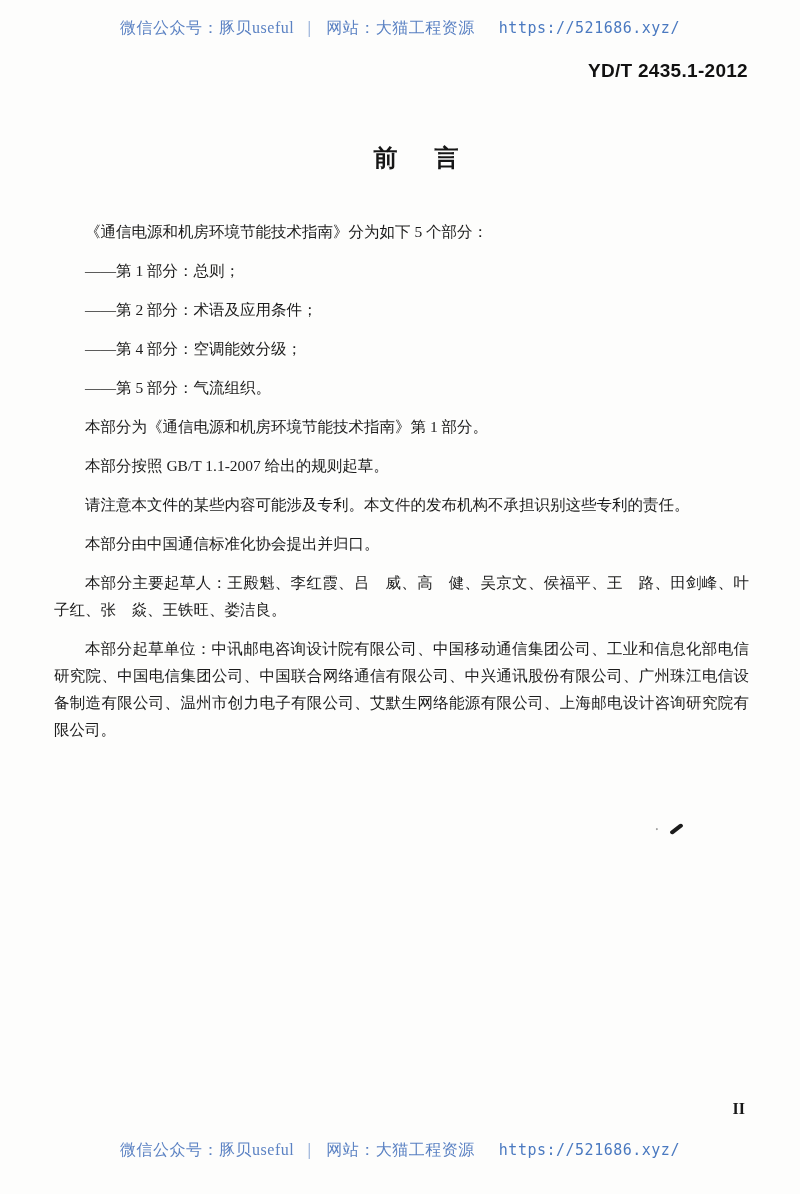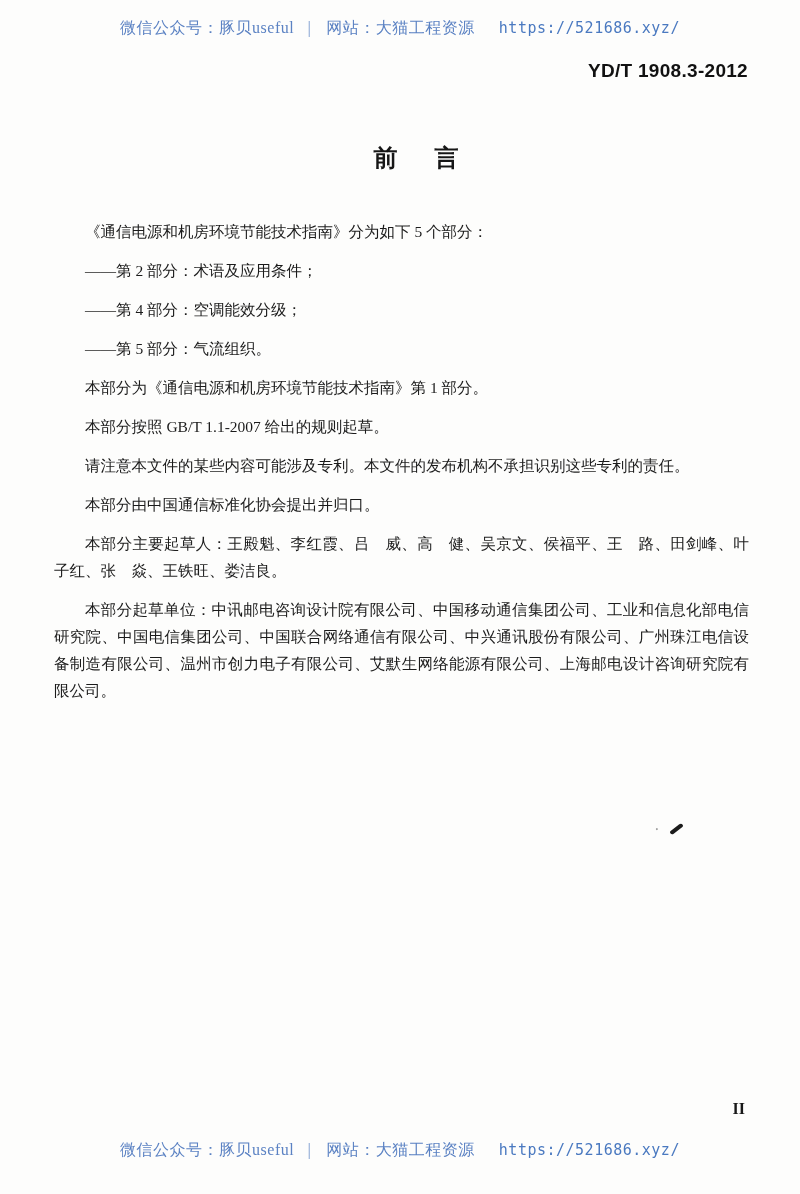--- a/index.html
+++ b/index.html
@@ -115,26 +115,27 @@
 </style>
 </head>
 <body>
 
 <div class="page">
 
   <div class="watermark wm-top">
     <span>微信公众号：豚贝useful</span><span class="sep">｜</span><span class="wm-site">网站：大猫工程资源</span><span class="wm-url">https://521686.xyz/</span>
   </div>
 
-  <div class="std-code">YD/T 1908.3-2012</div>
+  <div class="std-code">YD/T 2435.1-2012</div>
 
   <h1 class="doc-title"><span class="title-text">前言</span></h1>
 
   <div class="body-text">
     <p>《通信电源和机房环境节能技术指南》分为如下 5 个部分：</p>
+    <p>——第 1 部分：总则；</p>
     <p>——第 2 部分：术语及应用条件；</p>
     <p>——第 4 部分：空调能效分级；</p>
     <p>——第 5 部分：气流组织。</p>
     <p>本部分为《通信电源和机房环境节能技术指南》第 1 部分。</p>
     <p>本部分按照 GB/T 1.1-2007 给出的规则起草。</p>
     <p>请注意本文件的某些内容可能涉及专利。本文件的发布机构不承担识别这些专利的责任。</p>
     <p>本部分由中国通信标准化协会提出并归口。</p>
     <p>本部分主要起草人：王殿魁、李红霞、吕　威、高　健、吴京文、侯福平、王　路、田剑峰、叶子红、张　焱、王铁旺、娄洁良。</p>
     <p>本部分起草单位：中讯邮电咨询设计院有限公司、中国移动通信集团公司、工业和信息化部电信研究院、中国电信集团公司、中国联合网络通信有限公司、中兴通讯股份有限公司、广州珠江电信设备制造有限公司、温州市创力电子有限公司、艾默生网络能源有限公司、上海邮电设计咨询研究院有限公司。</p>
   </div>

